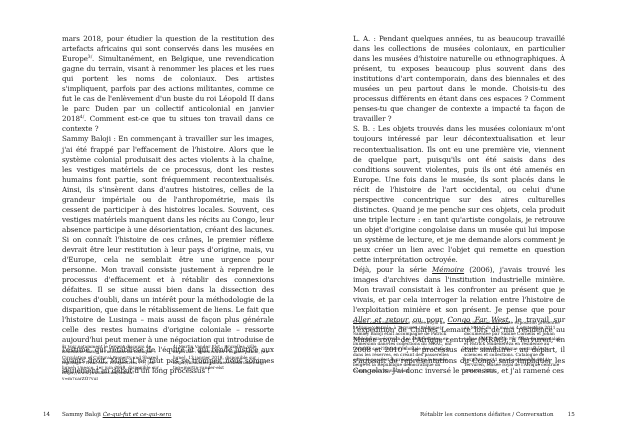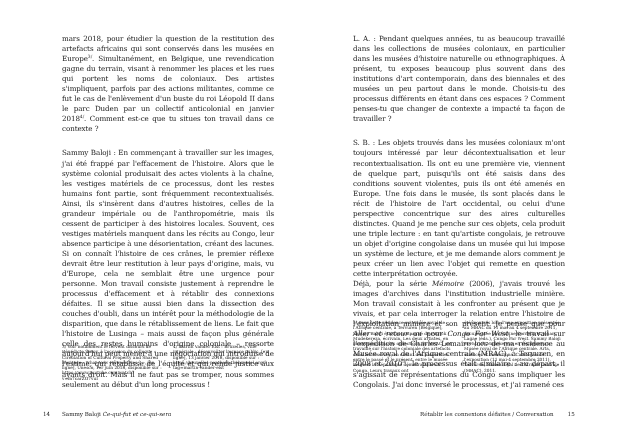--- a/index.html
+++ b/index.html
@@ -33,26 +33,26 @@
       text-align: justify;
       hyphens: auto;
       letter-spacing: -0.08px;
     }
     .page.left .col { left: 62px; }
     .page.right .col { left: 39px; }
     .col p {
       margin: 0;
     }
     .col p.gap {
-      margin-top: 14px;
+      margin-top: 0;
     }
     .speaker {
       font-weight: normal;
     }
-    .it { font-style: italic; }
+    .it { font-style: italic; text-decoration: underline; }
     sup.fn {
       font-size: 4.5px;
       vertical-align: super;
       line-height: 0;
     }
     .notes {
       position: absolute;
       top: 344px;
       width: 212px;
       display: flex;

